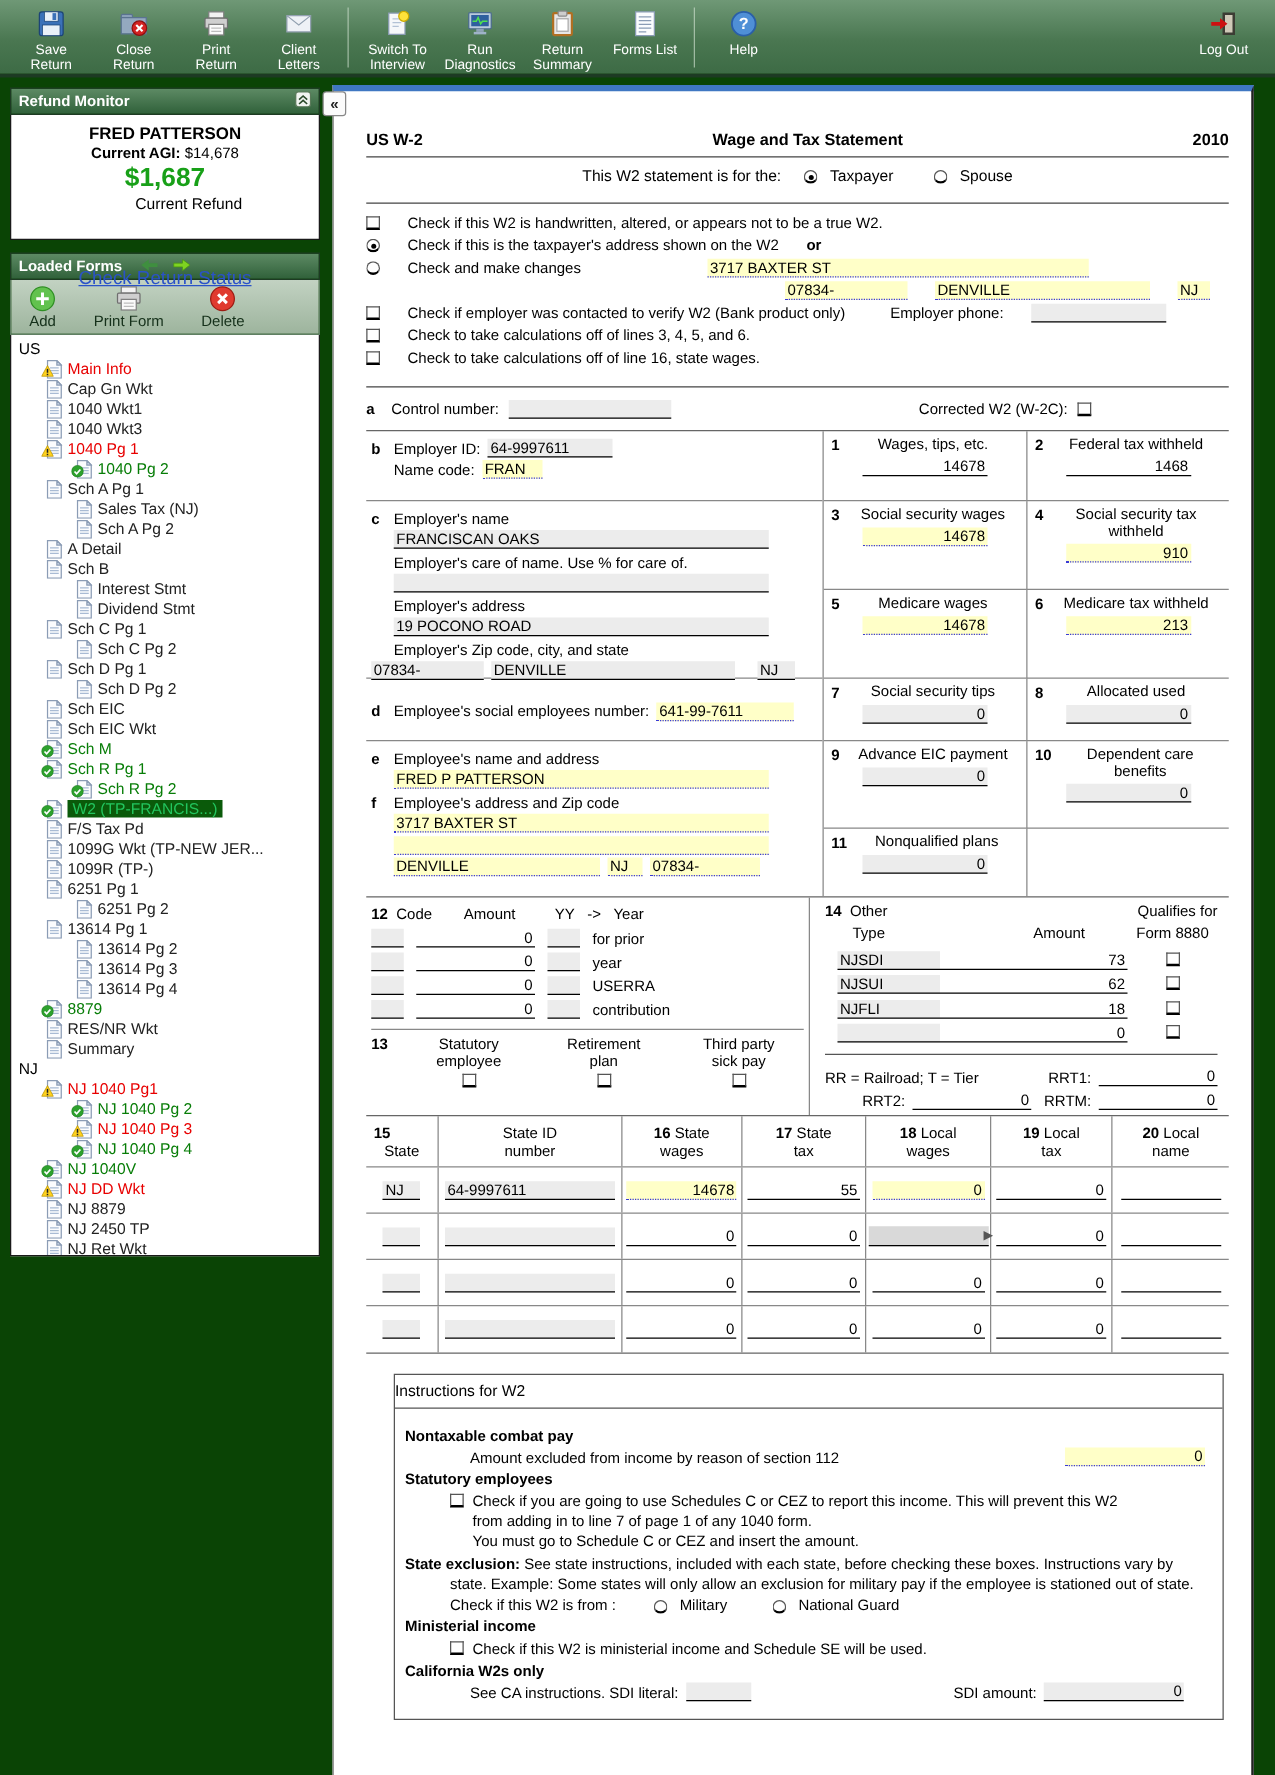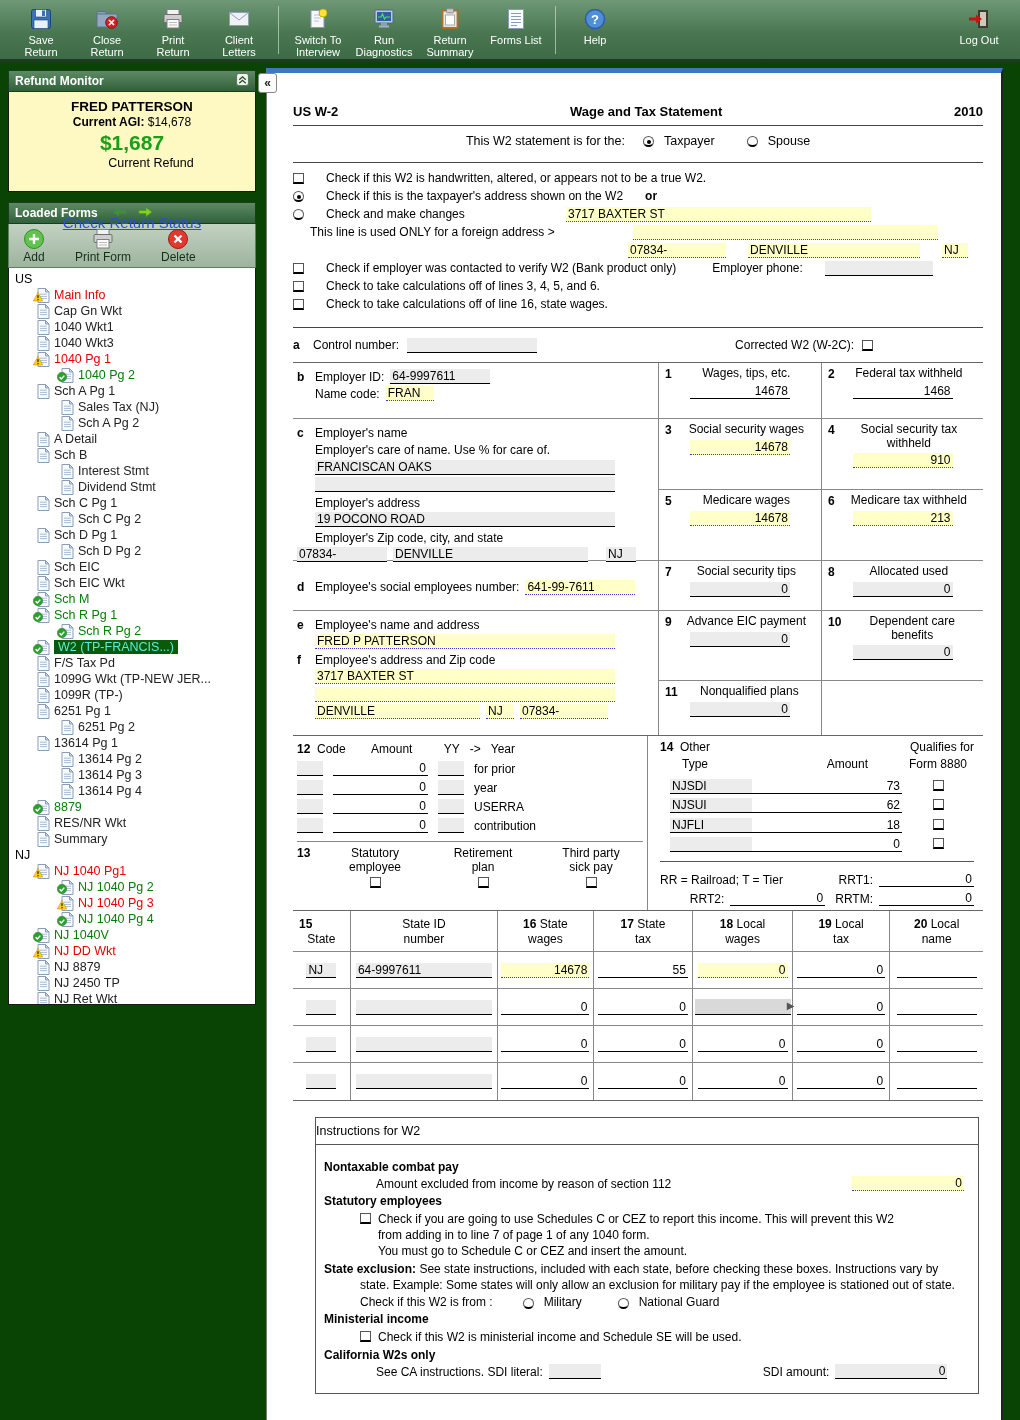--- a/index.html
+++ b/index.html
@@ -14,41 +14,41 @@
   .tb-btn .ico { height:26px; display:flex; align-items:center; justify-content:center; }
   .tb-lbl { color:#fff; font-size:11px; line-height:12px; text-align:center; margin-top:2px; }
   .tb-sep { width:1px; height:48px; background:#cfe0cf; opacity:.65; margin:2px 6px 0 6px; }
   .tb-spacer { flex:1; }
 
   
   .sidebar { position:absolute; left:8px; top:70px; width:248px; }
   .panel-h { height:22px; background:linear-gradient(#5d8a64,#30613a); border:1px solid #1d3a23;
     color:#fff; font-size:12px; font-weight:bold; display:flex; align-items:center; padding:0 6px; }
   .panel-h .grow { flex:1; }
-  .refund-body { background:#fef9c3; border:1px solid #1a1a1a; border-top:none; height:100px; text-align:center; padding-top:7px; }
+  .refund-body { background:#ffffff; border:1px solid #1a1a1a; border-top:none; height:100px; text-align:center; padding-top:7px; }
   .rm-name { font-weight:bold; font-size:13.5px; }
   .rm-agi { font-size:12px; margin-top:1px; }
   .rm-agi b { font-weight:bold; }
   .rm-amt { color:#18a018; font-weight:bold; font-size:21px; margin-top:2px; }
   .rm-cur { font-size:12.5px; margin-top:1px;margin-left:38px; }
   .rm-link { color:#2a52c8; text-decoration:underline; font-size:15px; cursor:pointer;margin-top:44px; }
   .lf-actions { background:linear-gradient(#c2d2c2,#9db49d); border:1px solid #5f7f62; border-top:none;
     height:44px; display:flex; align-items:center; padding:0 14px; gap:30px; }
   .lf-act { display:flex; flex-direction:column; align-items:center; font-size:12px; color:#15301a; cursor:pointer; }
   .lf-act .ico { height:22px; display:flex; align-items:center; }
   .tree { background:#fff; border:1px solid #1a1a1a; border-top:none; height:737px; overflow:hidden;
     padding:3px 2px 0 4px; font-size:12.5px; }
   .ti { display:flex; align-items:center; height:16px; gap:4px; white-space:nowrap; cursor:pointer; }
   .ti .treeico { position:relative; width:13px; height:15px; flex:0 0 13px; }
   .ti .ovl { position:absolute; left:-4px; bottom:-2px; }
   .ti-lbl { color:#222; }
   .ti.warn .ti-lbl { color:#e80000; }
   .ti.check .ti-lbl { color:#077d07; }
   .ti.root .ti-lbl { color:#000; }
-  .ti.selected .ti-lbl { background:#0a5a0a; color:#5eead4; padding:0 4px; }
+  .ti.selected .ti-lbl { background:#0a5a0a; color:#22c55e; padding:0 4px; }
   .lv0 { padding-left:2px; } .lv1 { padding-left:24px; } .lv2 { padding-left:48px; }
 
   
   .collapse-btn { position:absolute; left:258px; top:73px; width:19px; height:20px; background:#fbfbfb;
     border:1px solid #888; border-radius:3px; font-size:12px; font-weight:bold; color:#222;
     display:flex; align-items:center; justify-content:center; cursor:pointer; z-index:5; }
 
   
   .form-wrap { position:absolute; left:266px; top:68px; width:737px; height:1352px; background:#fff;
     border-top:5px solid #3f77c2; border-left:1px solid #7a7a7a; border-right:2px solid #222; overflow:hidden; }
@@ -760,24 +760,20 @@
       <div class="chk-row">
         <span class="rb sel"></span>
         <span>Check if this is the taxpayer's address shown on the W2</span>
         <b>or</b>
       </div>
       <div class="chk-row">
         <span class="rb"></span>
         <span style="width:218px;">Check and make changes</span>
         <span class="fld fy" style="width:305px;">3717 BAXTER ST</span>
       </div>
-      <div class="chk-row">
-        <span style="padding-left:17px;width:318px;">This line is used ONLY for a foreign address &gt;</span>
-        <span class="fld fy" style="width:305px;"></span>
-      </div>
       <div class="chk-row" style="padding-left:335px;">
         <span class="fld fy" style="width:98px;">07834-</span>
         <span class="fld fy" style="width:172px;">DENVILLE</span>
         <span class="fld fy" style="width:26px;">NJ</span>
       </div>
       <div class="chk-row">
         <span class="cb"></span>
         <span>Check if employer was contacted to verify W2  (Bank product only)</span>
         <span style="margin-left:14px;">Employer phone:</span>
         <span class="fld fg" style="width:108px;"></span>
@@ -813,24 +809,24 @@
             <span>Name code:</span>
             <span class="fld fy" style="width:48px;">FRAN</span>
           </div>
         </div>
         <div class="wl-row b2">
           <div class="wl-line">
             <span class="sec-ltr">c</span>
             <span>Employer's name</span>
           </div>
           <div class="wl-line" style="padding-left:18px;">
+            <span class="fld fg" style="width:300px;">FRANCISCAN OAKS</span>
+          </div>
+          <div class="wl-line" style="padding-left:18px;">
             <span>Employer's care of name.  Use % for care of.</span>
-          </div>
-          <div class="wl-line" style="padding-left:18px;">
-            <span class="fld fg" style="width:300px;">FRANCISCAN OAKS</span>
           </div>
           <div class="wl-line" style="padding-left:18px;">
             <span class="fld fg" style="width:300px;"></span>
           </div>
           <div class="wl-line" style="padding-left:18px;">
             <span>Employer's address</span>
           </div>
           <div class="wl-line" style="padding-left:18px;">
             <span class="fld fg" style="width:300px;">19 POCONO ROAD</span>
           </div>

